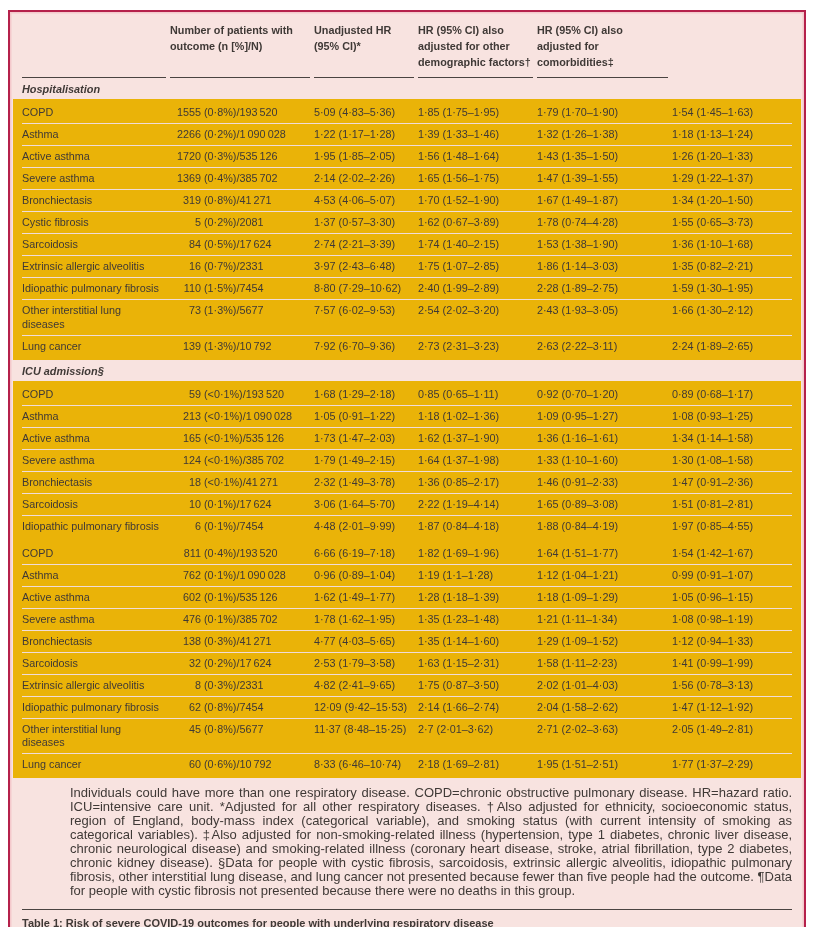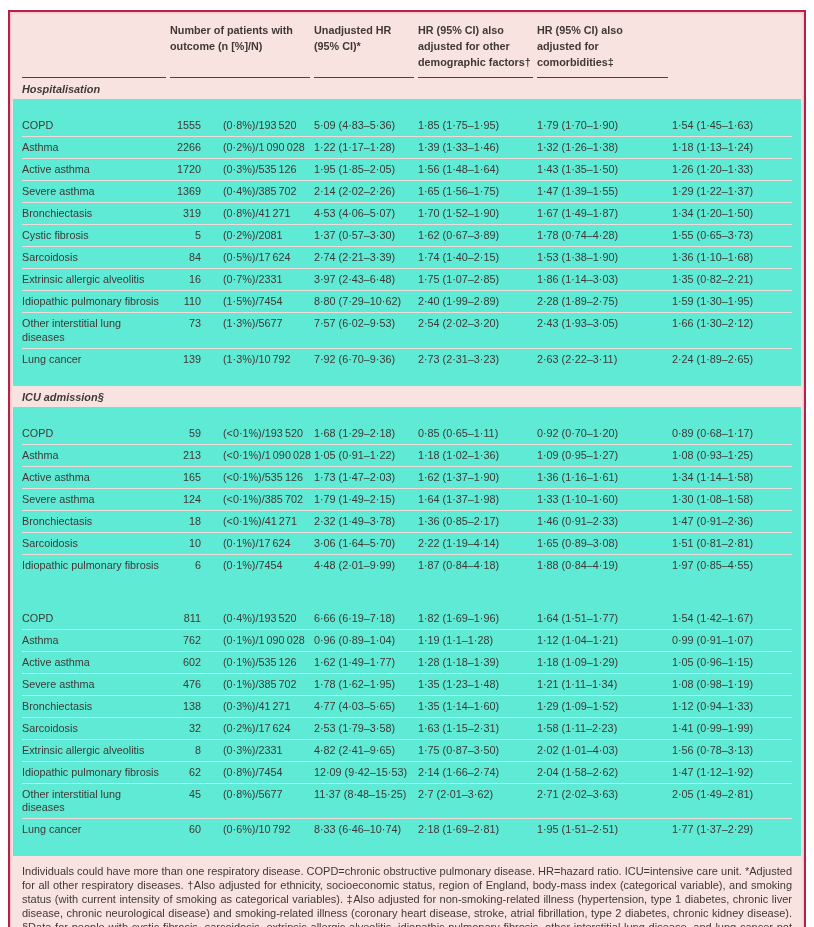--- a/index.html
+++ b/index.html
@@ -8,30 +8,30 @@
   .frame{margin:10px 8px 0 8px;border:2.5px solid #B5214B;background:#F8E3E0;
          box-shadow:inset 0 0 0 1.5px #F4C9CC;padding-bottom:2px;}
   
   .grid{display:grid;grid-template-columns:144px 140px 100px 115px 131px 1fr;
         column-gap:4px;}
   .thead{padding:10px 12px 0 12px;}
   .thead .hcell{font-weight:bold;font-size:10.8px;line-height:16px;
         padding-bottom:7px;border-bottom:1.5px solid #4A4441;}
   .tbody{font-size:10.8px;}
   .section-band{font-weight:bold;font-size:10.9px;padding:5px 12px 4px 12px;font-style:italic;}
-  .rows-block{margin:0 3px;background:#5eead4;padding:16px 9px;}
+  .rows-block{margin:0 3px;background:#eab308;padding:3px 9px;}
   .trow{padding:4px 0 3.5px 0;border-bottom:1px solid #F0DCD8;align-items:start;}
   .rows-block .trow:last-child{border-bottom:none;}
   .cell{line-height:13.5px;padding-right:6px;}
-  .cell-patients{display:flex;gap:8px;}
+  .cell-patients{display:flex;}
   .cell-patients .num{display:inline-block;min-width:31px;text-align:right;
         white-space:pre;flex:none;}
-  .cell-patients .rest{margin-left:14px;white-space:nowrap;}
-  .footnote{padding:8px 12px 2px 12px;font-size:11px;line-height:14px;
-        text-align:justify;}
+  .cell-patients .rest{margin-left:3px;white-space:nowrap;}
+  .footnote{padding:8px 12px 2px 12px;font-size:13px;line-height:14px;
+        text-align:justify;margin-left:48px;}
   .caption-rule{margin:9px 12px 0 12px;border-top:1.5px solid #4A4441;}
   .caption{padding:7px 12px 10px 12px;font-size:11px;font-weight:bold;}
   .caption .cap-label{font-weight:bold;}
 </style>
 </head>
 <body>
 
 <div class="frame" style="border-color: rgb(181, 33, 75); background: rgb(248, 227, 224);">
 
   <div class="thead grid">

